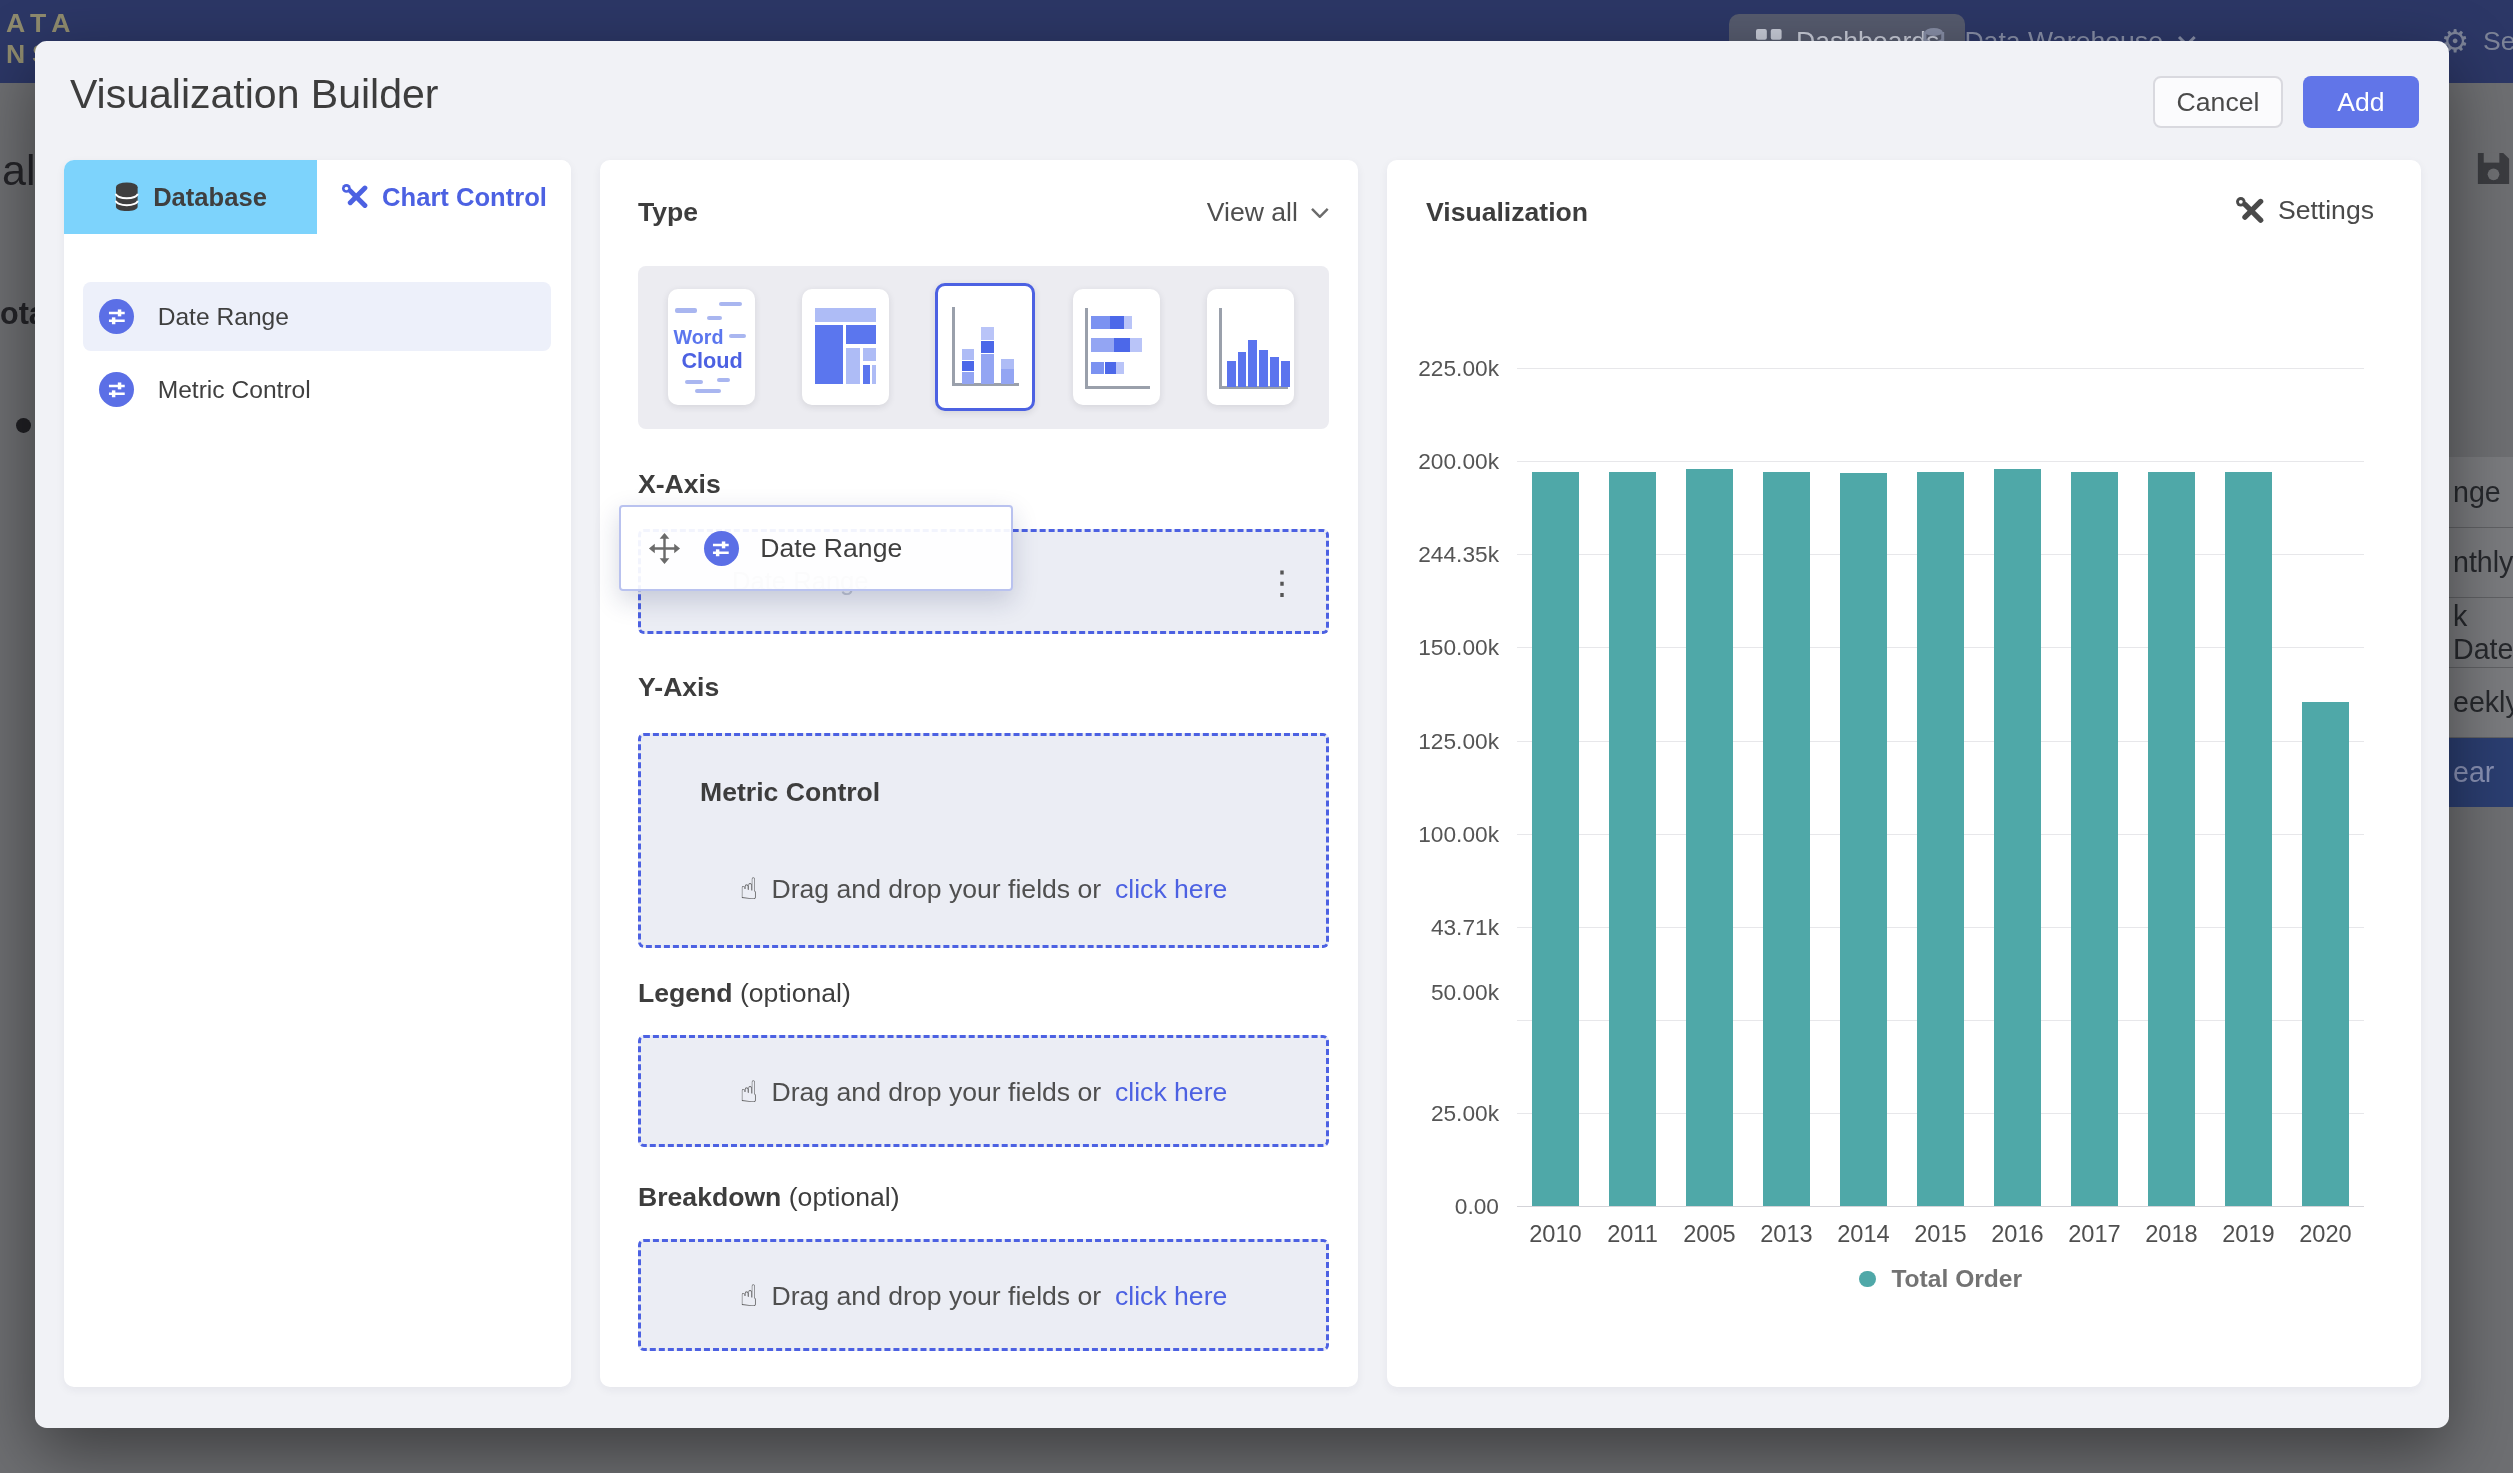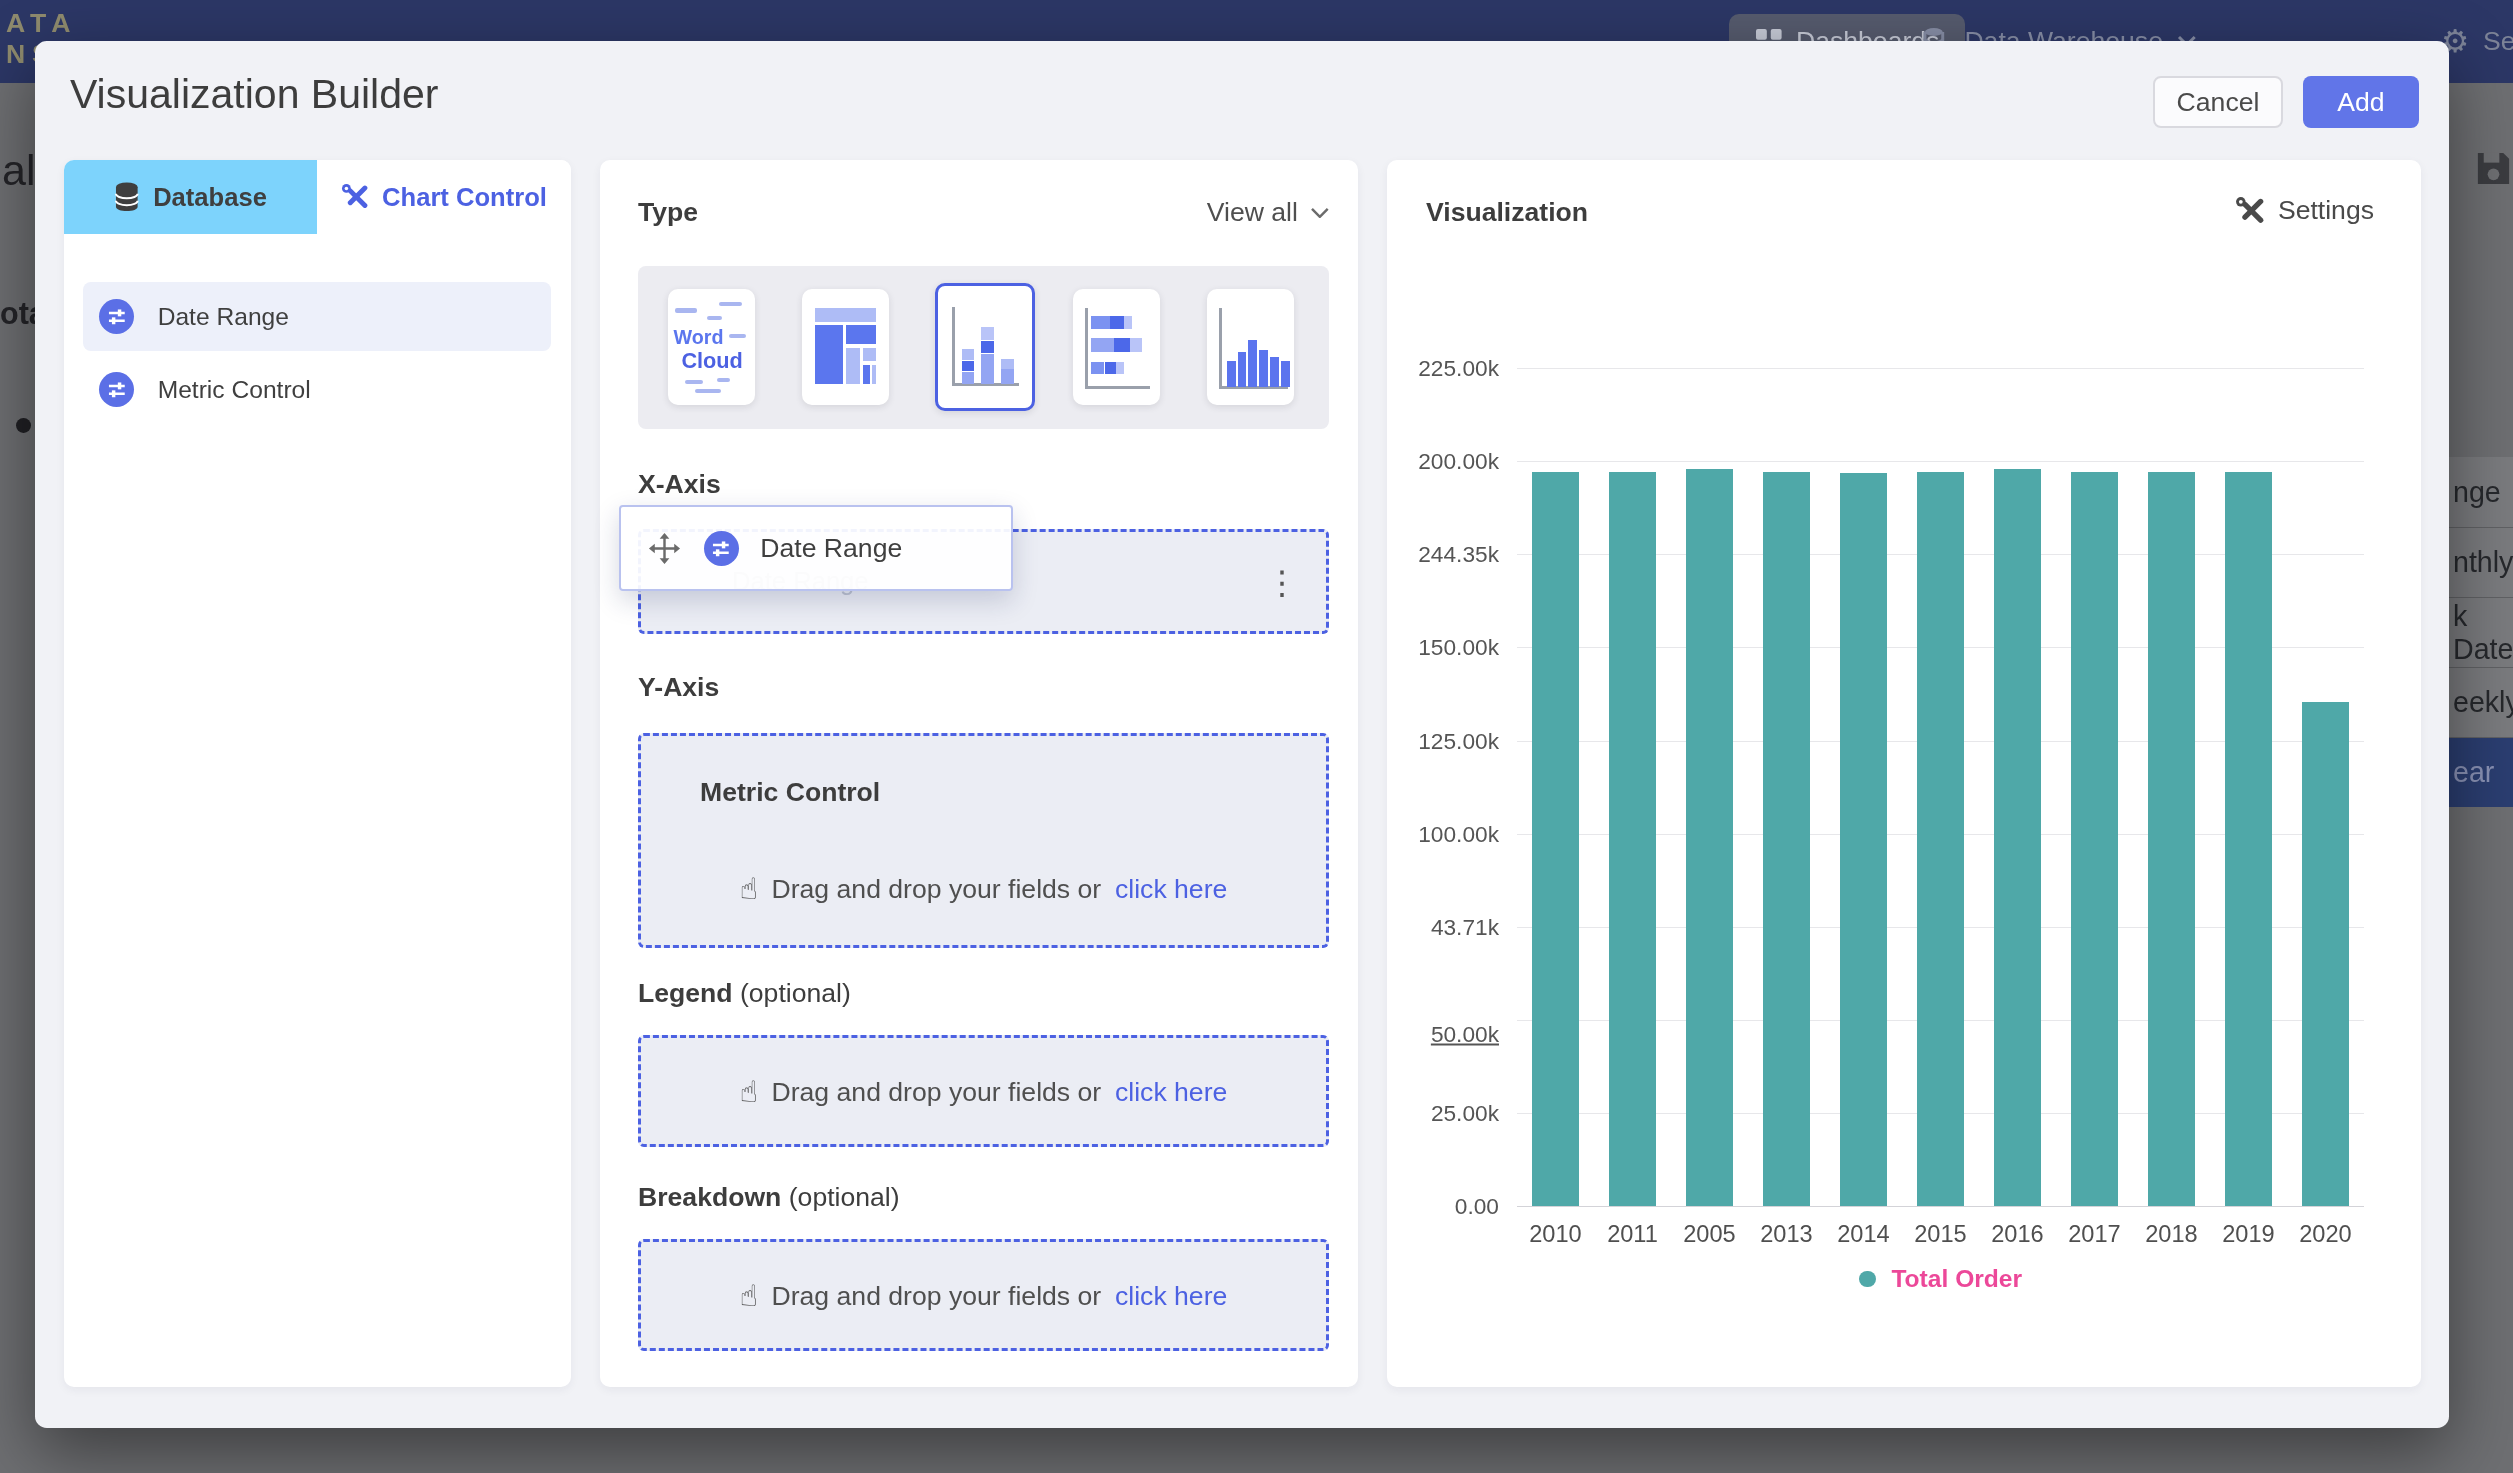--- a/index.html
+++ b/index.html
@@ -100,21 +100,21 @@
                  font-size:35px; font-weight:500; color:#4f4f4f; }
   .plot { position:absolute; left:130px; top:208px; width:847px; height:838px; }
   .gridline { position:absolute; left:0; width:100%; height:1px; background:#e7e7ea; }
   .gridline.zero { background:#d3d3d8; }
   .ylab { position:absolute; right:865px; transform:translateY(-50%); font-size:22.7px; color:#555; white-space:nowrap; }
   .bar { position:absolute; bottom:0; background:#4fa8a8; }
   .xlab { position:absolute; top:853px; font-size:23.6px; color:#4f4f4f; text-align:center; }
   .legend { position:absolute; left:130px; top:1105px; width:847px; display:flex;
             align-items:center; justify-content:center; gap:15.8px; }
   .legend-dot { width:16.7px; height:16.7px; border-radius:50%; background:#4fa8a8; }
-  .legend-label { font-size:24.6px; font-weight:bold; color:#ec4899; }
+  .legend-label { font-size:24.6px; font-weight:bold; color:#737373; }
   .tool-ic { flex:none; }
 </style>
 </head>
 <body>
 
 <div class="nav">
   <div class="brand">
     <div>ATA</div>
     <div>NSIDER</div>
   </div>
@@ -359,21 +359,21 @@
         <div class="ylab" style="top: 186px;">244.35k</div>
         <div class="gridline" style="top: 279px;"></div>
         <div class="ylab" style="top: 279px;">150.00k</div>
         <div class="gridline" style="top: 373px;"></div>
         <div class="ylab" style="top: 373px; margin-left: 20px;">125.00k</div>
         <div class="gridline" style="top: 466px;"></div>
         <div class="ylab" style="top: 466px;">100.00k</div>
         <div class="gridline" style="top: 559px;"></div>
         <div class="ylab" style="top: 559px;">43.71k</div>
         <div class="gridline" style="top: 652px;"></div>
-        <div class="ylab" style="top: 666px; text-decoration: underline;">50.00k</div>
+        <div class="ylab" style="top: 624px;">50.00k</div>
         <div class="gridline" style="top: 745px;"></div>
         <div class="ylab" style="top: 745px;">25.00k</div>
         <div class="gridline zero" style="top: 838px;"></div>
         <div class="ylab" style="top: 838px;">0.00</div>
         <div class="bar" style="left: 15px; width: 47px; height: 734px;"></div>
         <div class="xlab" style="left: 0px; width: 77px;">2010</div>
         <div class="bar" style="left: 92px; width: 47px; height: 734px;"></div>
         <div class="xlab" style="left: 77px; width: 77px;">2011</div>
         <div class="bar" style="left: 169px; width: 47px; height: 737px;"></div>
         <div class="xlab" style="left: 154px; width: 77px;">2005</div>

